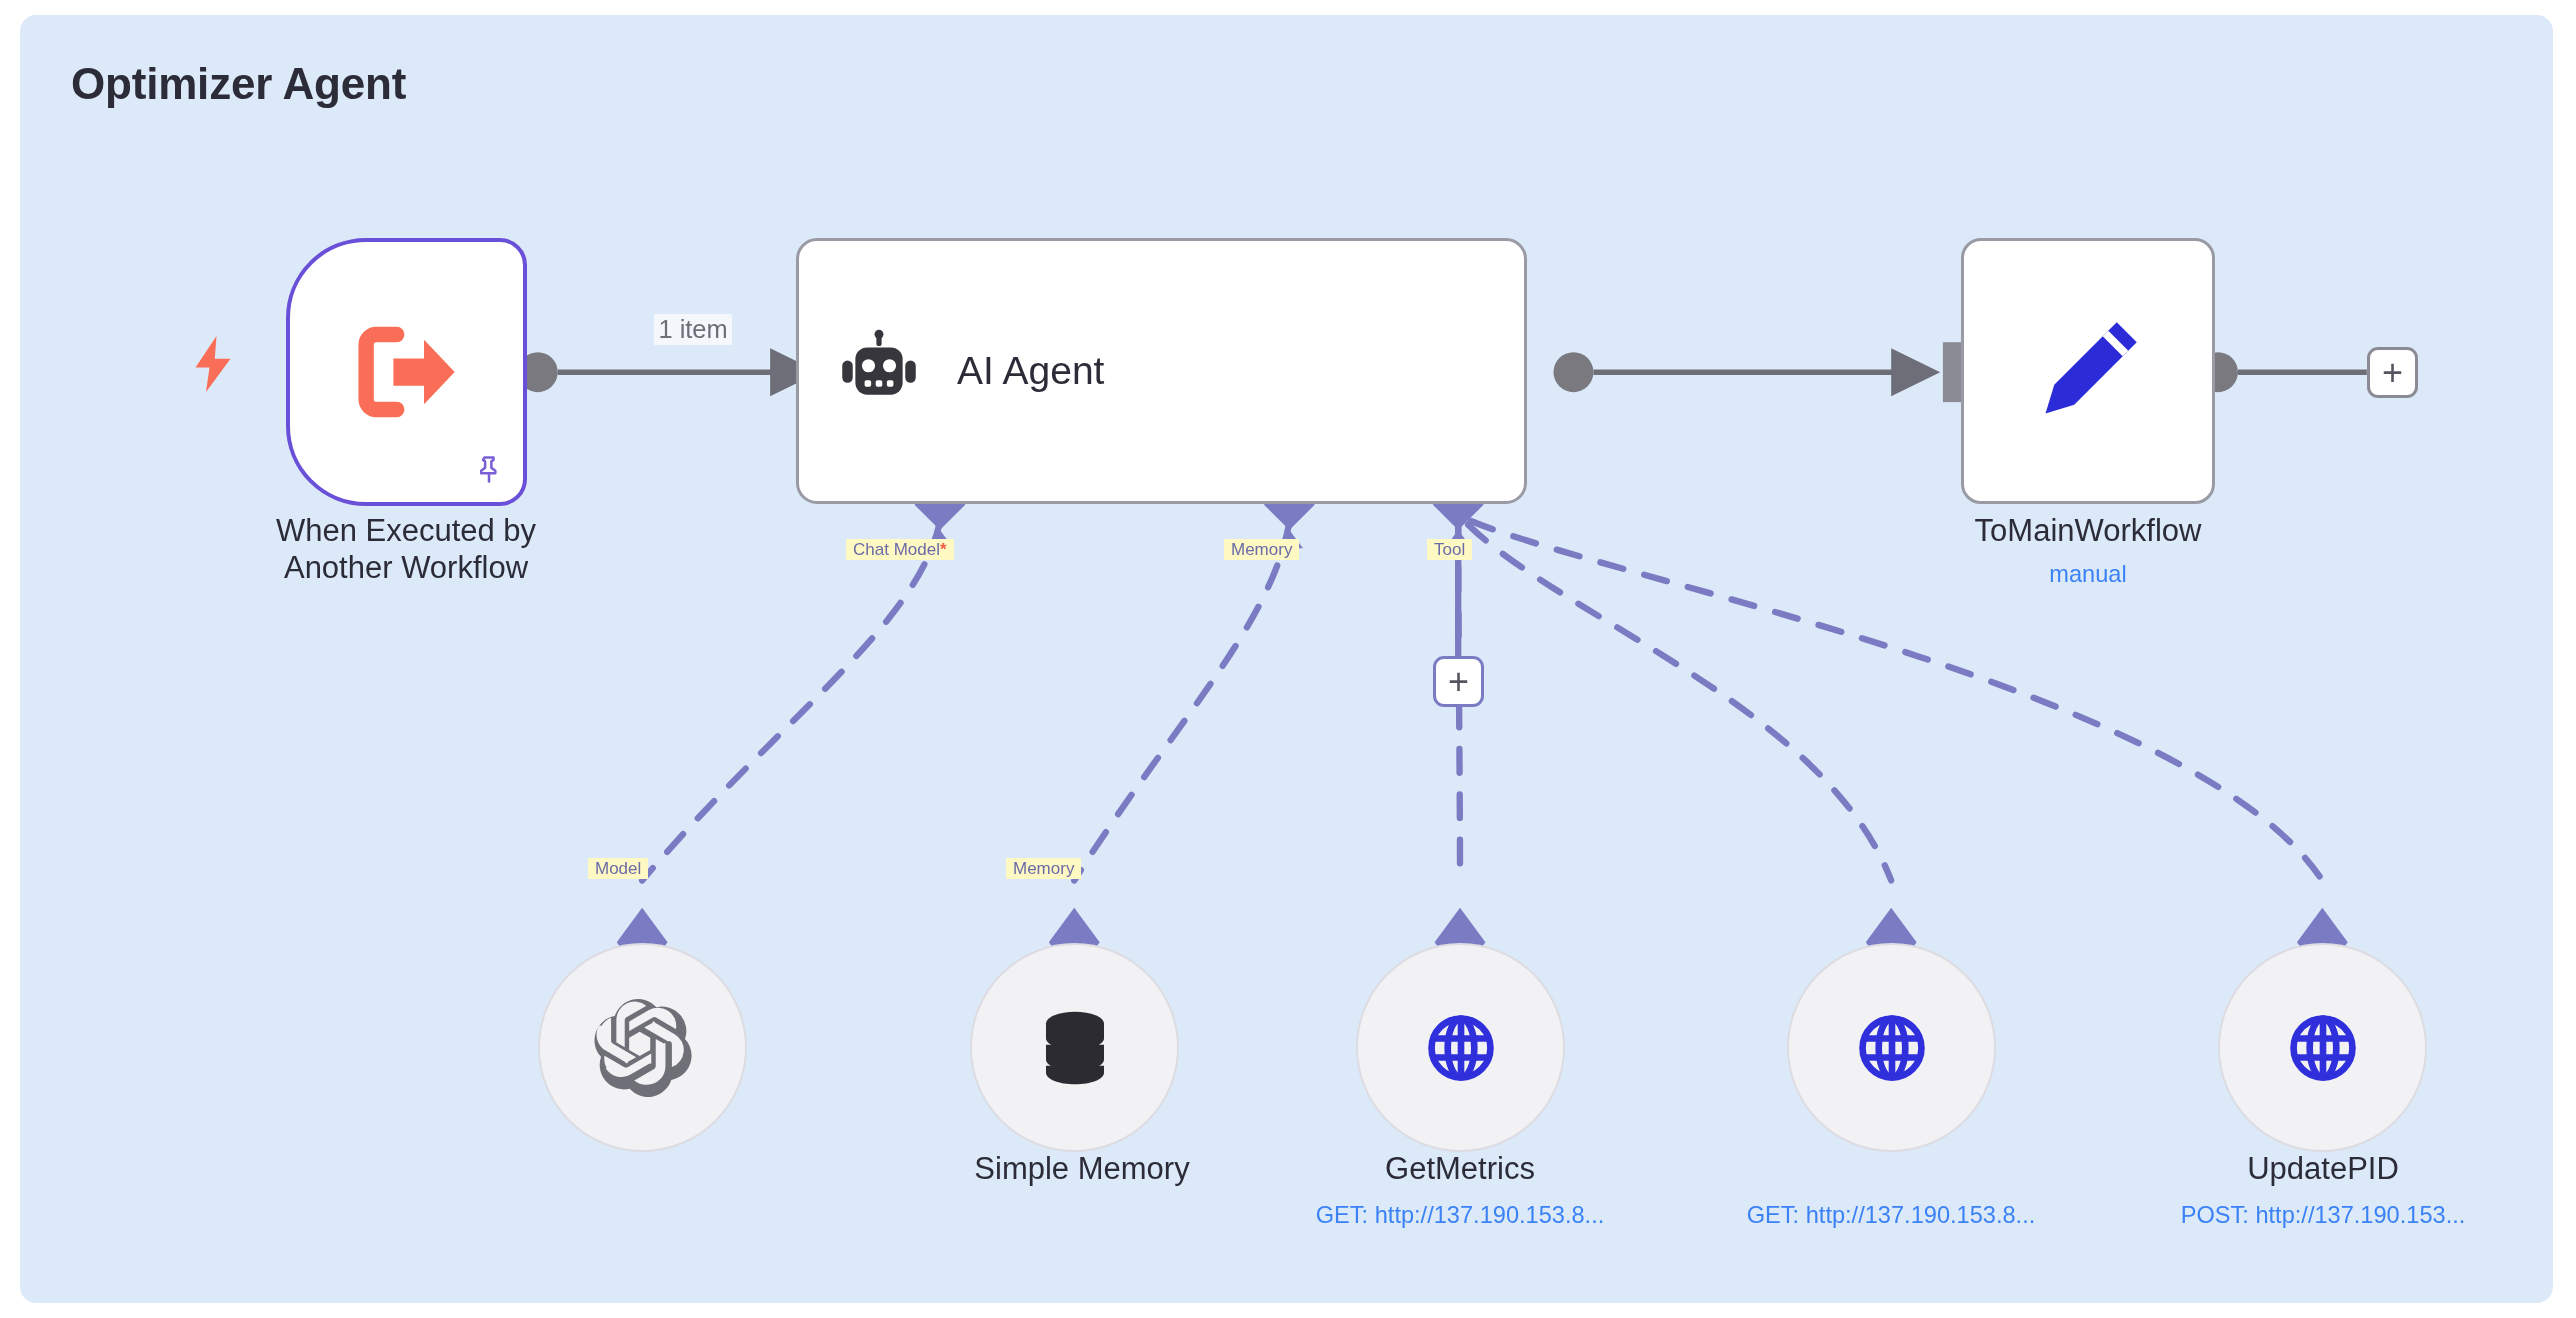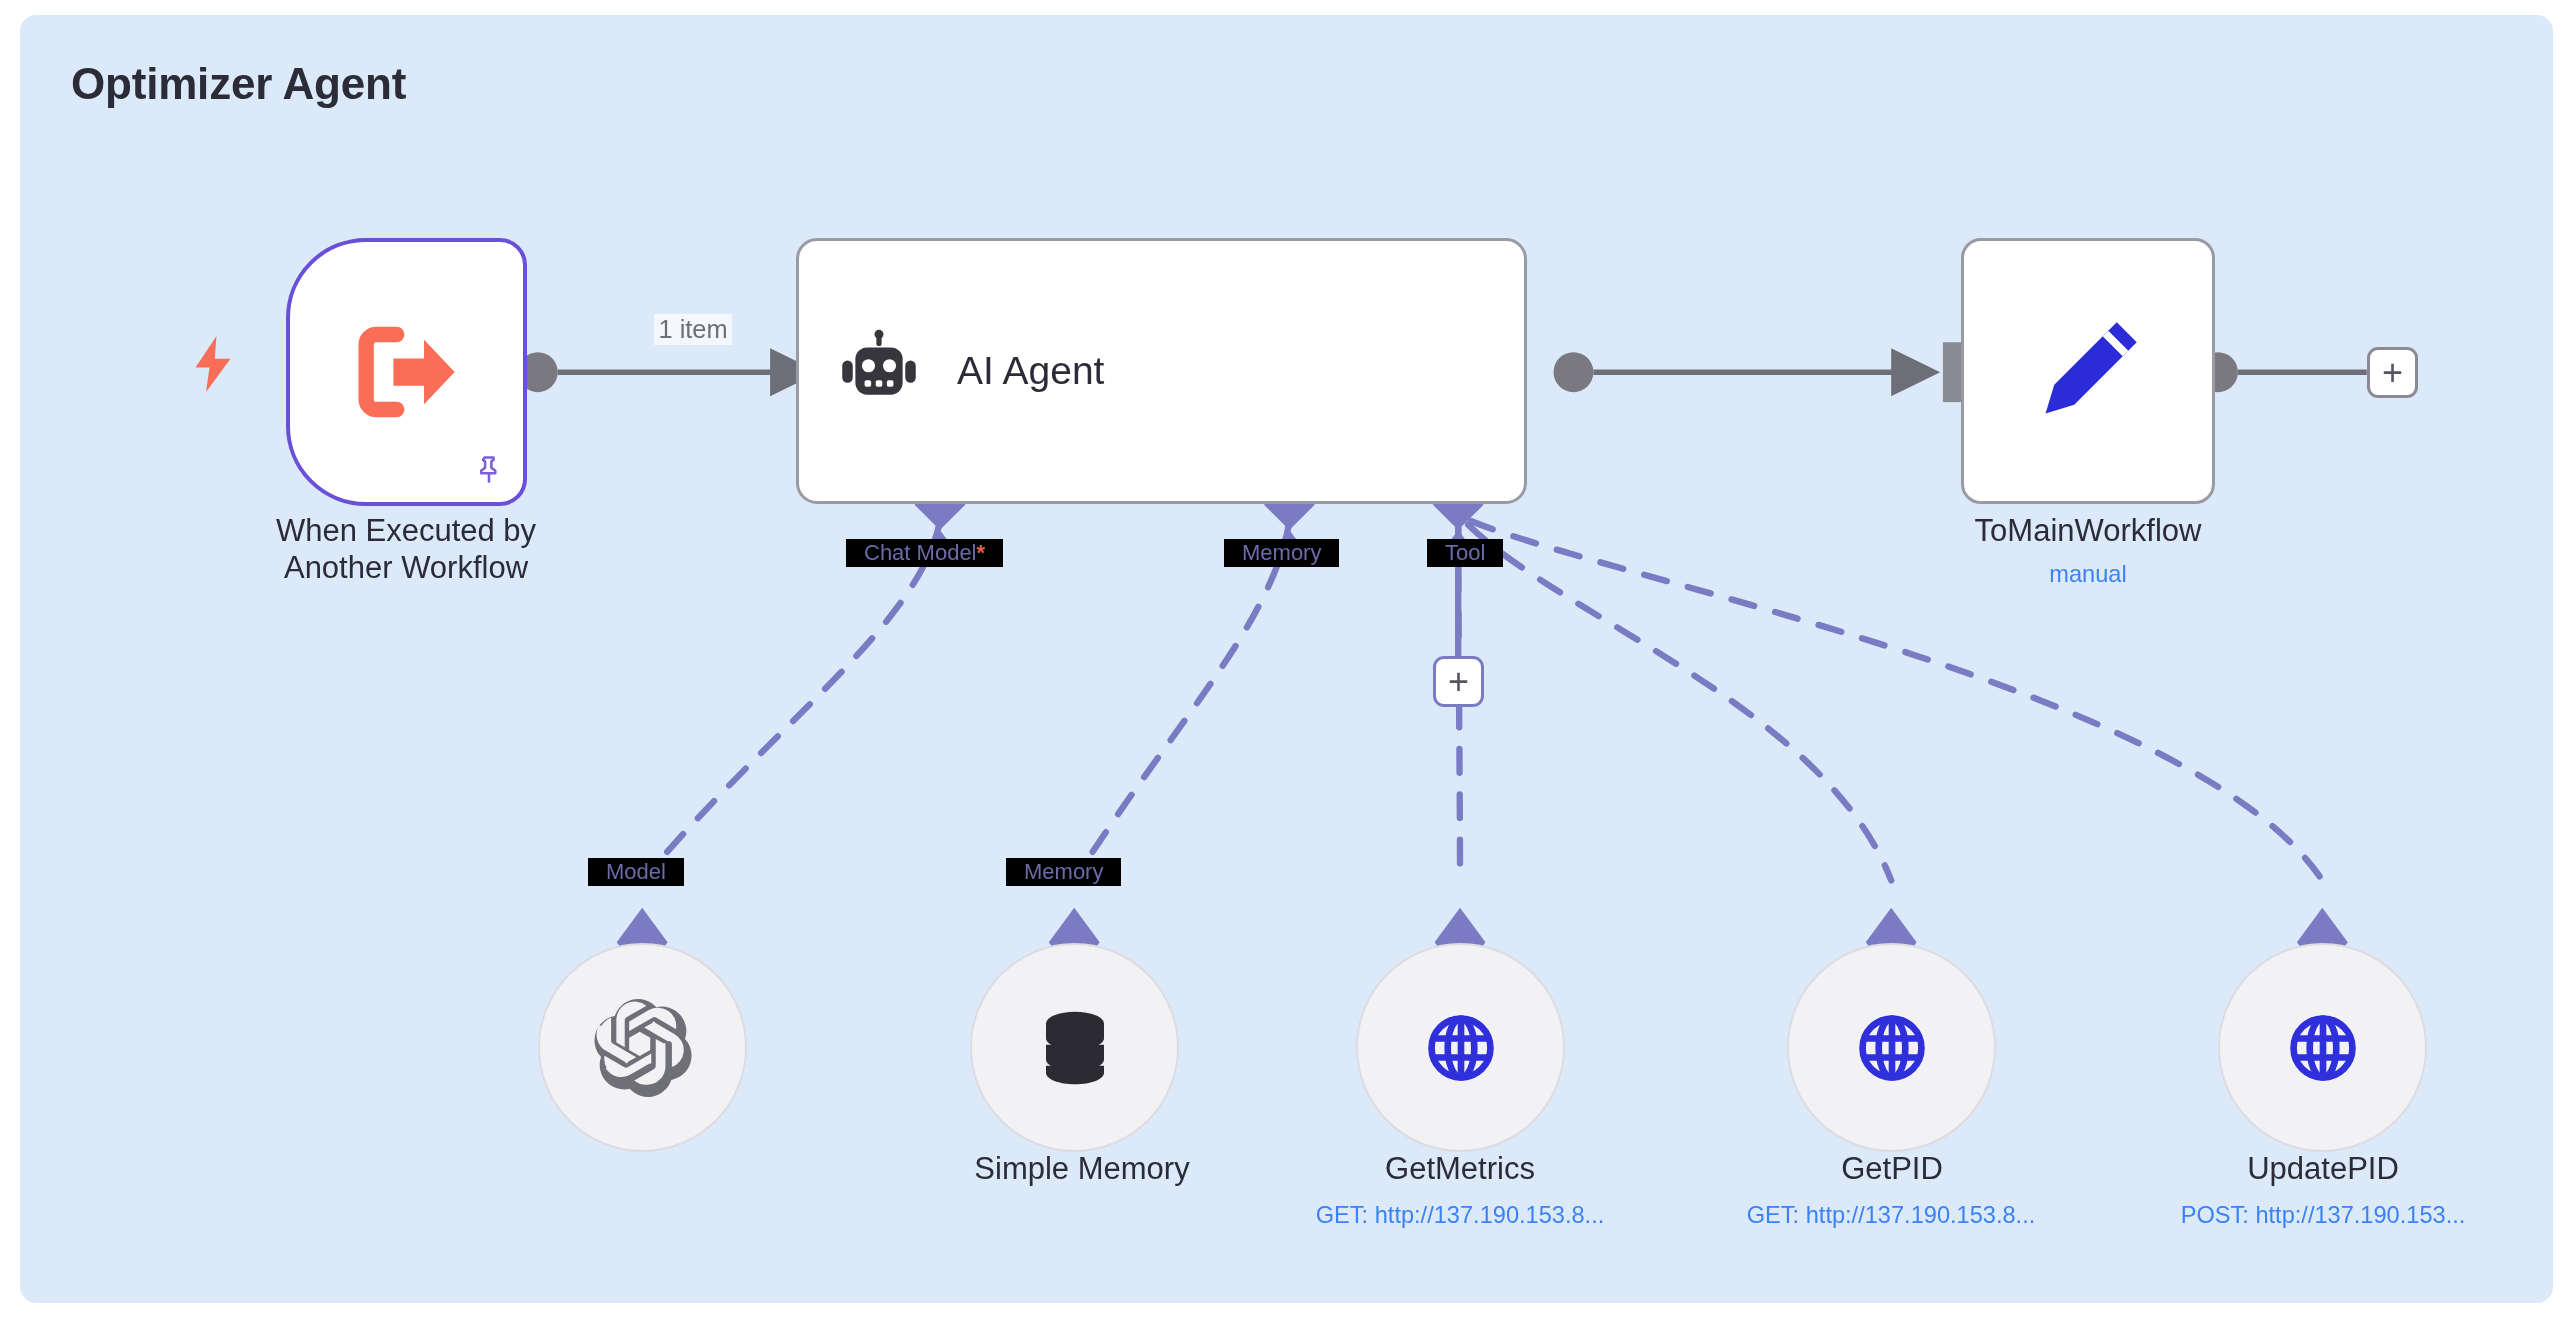--- a/index.html
+++ b/index.html
@@ -158,25 +158,25 @@
   }
   .subnode .sub-icon {
     position: absolute;
     left: 50%;
     top: 50%;
     transform: translate(-50%, -50%);
   }
   
   .port-label {
     position: absolute;
-    font-size: 22px;
+    font-size: 17px;
     color: #6b6ba8;
-    background: #000000;
-    white-space: nowrap;
-    padding: 0 18px;
+    background: #fef9c3;
+    white-space: nowrap;
+    padding: 0 7px;
     line-height: 1.25;
   }
   .port-label .req {
     color: #f05c46;
     font-weight: 700;
   }
   
   #item-label {
     position: absolute;
     left: 644px;
@@ -360,21 +360,20 @@
 
   <div class="subnode" style="left:1787px; top:943px;">
     <svg class="sub-icon" width="76" height="76" viewBox="0 0 24 24">
       <circle cx="12" cy="12" r="9.3" fill="none" stroke="#2f2fdb" stroke-width="2.1"></circle>
       <ellipse cx="12" cy="12" rx="4.2" ry="9.3" fill="none" stroke="#2f2fdb" stroke-width="2.1"></ellipse>
       <line x1="2.7" y1="9" x2="21.3" y2="9" stroke="#2f2fdb" stroke-width="2.1"></line>
       <line x1="2.7" y1="15" x2="21.3" y2="15" stroke="#2f2fdb" stroke-width="2.1"></line>
       <line x1="12" y1="2.7" x2="12" y2="21.3" stroke="#2f2fdb" stroke-width="2.1"></line>
     </svg>
   </div>
-  <div class="node-title" style="left:1692px; top:1151px; width:400px;">GetPID</div>
   <div class="node-sub" style="left:1673px; top:1202px; width:436px;">GET: http://137.190.153.8...</div>
 
   <div class="subnode" style="left:2218px; top:943px;">
     <svg class="sub-icon" width="76" height="76" viewBox="0 0 24 24">
       <circle cx="12" cy="12" r="9.3" fill="none" stroke="#2f2fdb" stroke-width="2.1"></circle>
       <ellipse cx="12" cy="12" rx="4.2" ry="9.3" fill="none" stroke="#2f2fdb" stroke-width="2.1"></ellipse>
       <line x1="2.7" y1="9" x2="21.3" y2="9" stroke="#2f2fdb" stroke-width="2.1"></line>
       <line x1="2.7" y1="15" x2="21.3" y2="15" stroke="#2f2fdb" stroke-width="2.1"></line>
       <line x1="12" y1="2.7" x2="12" y2="21.3" stroke="#2f2fdb" stroke-width="2.1"></line>
     </svg>

